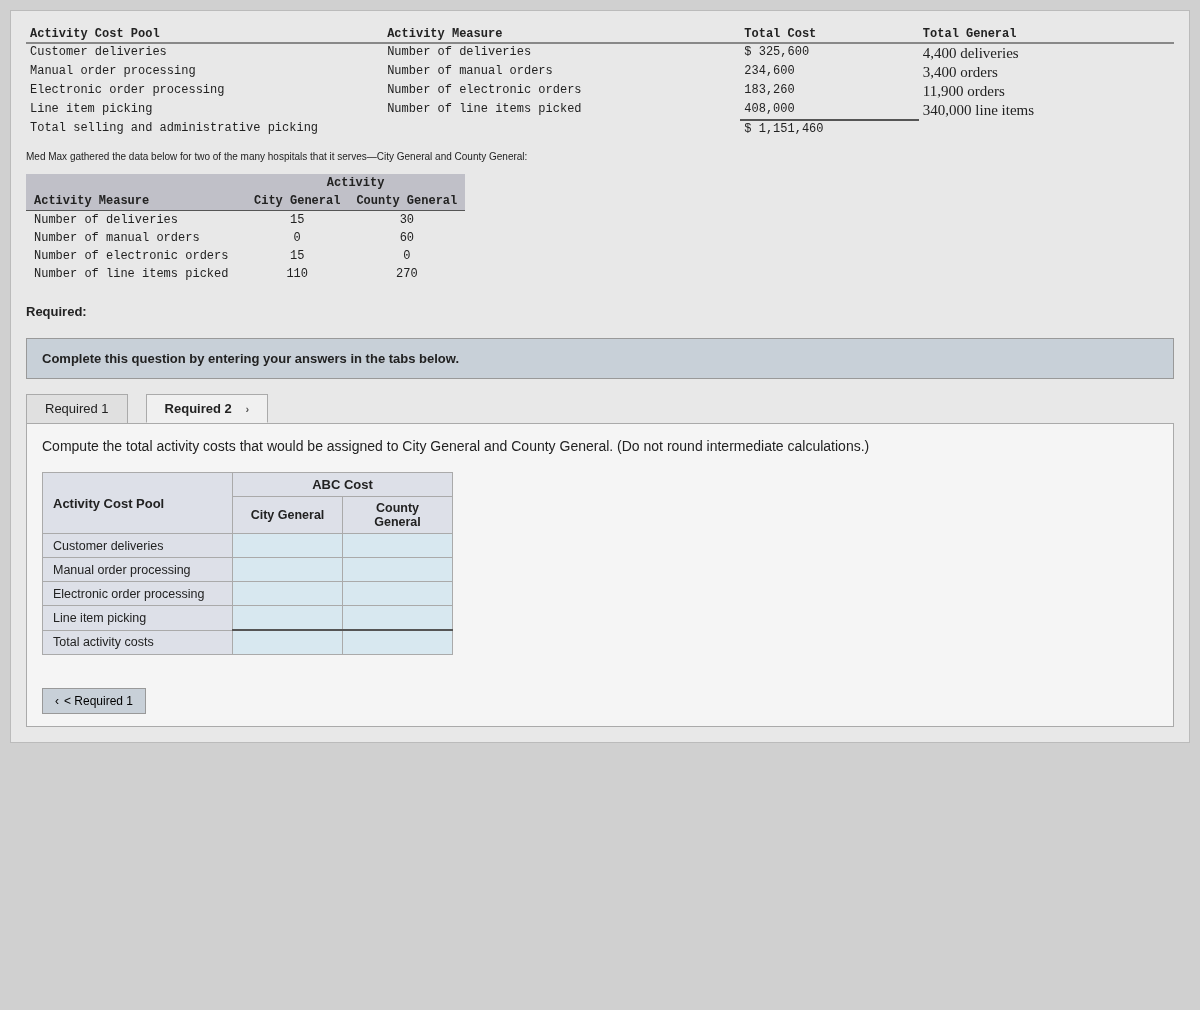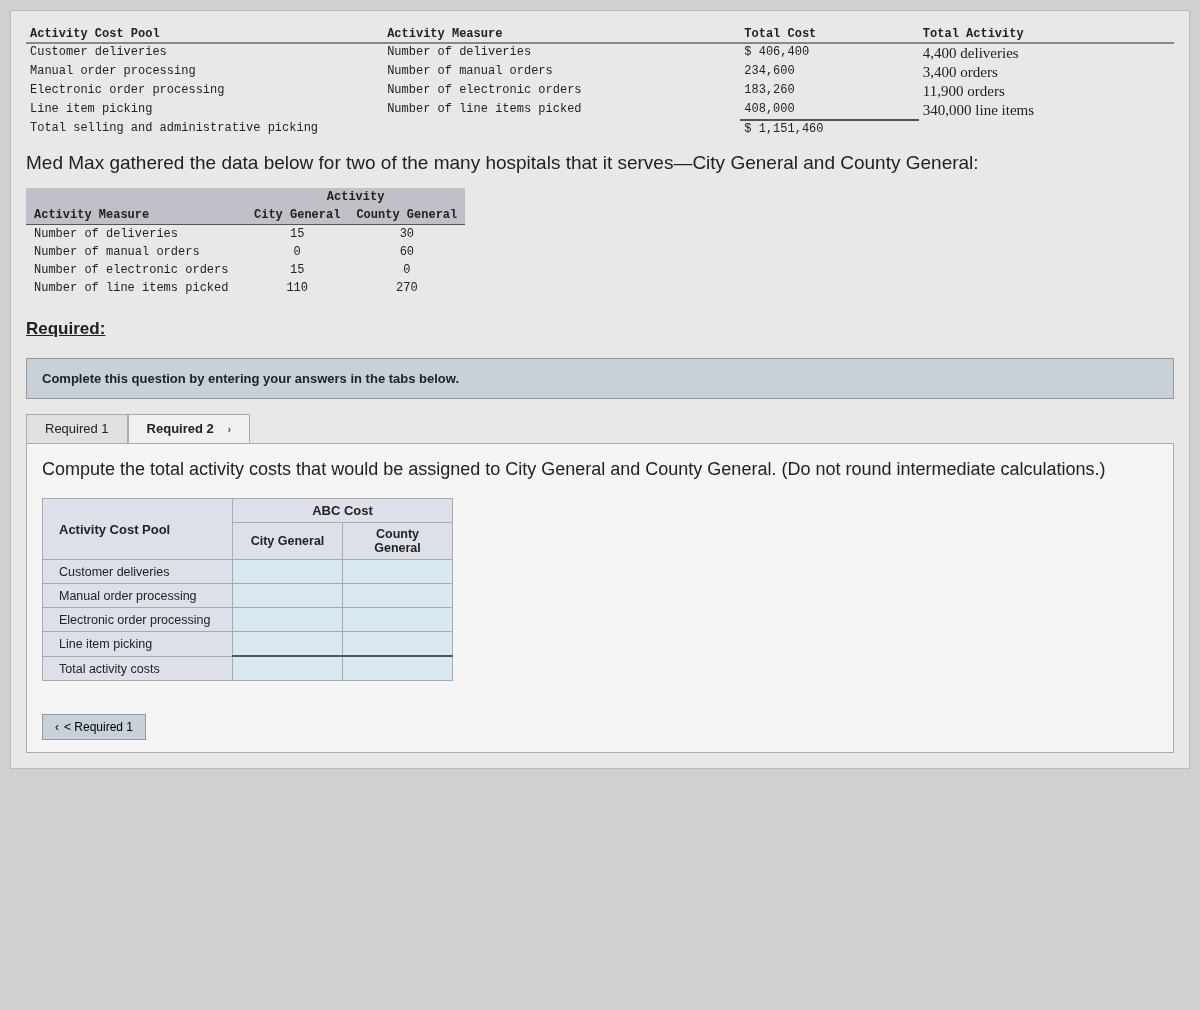--- a/index.html
+++ b/index.html
@@ -43,21 +43,21 @@
     .col-total-activity { width: 200px; font-family: Liberation Serif, serif; font-size: 15px; }
 
     .section-title {
       font-weight: bold;
       font-family: 'Courier New', monospace;
       font-size: 12px;
     }
 
     
     .description-text {
-      font-size: 19px;
+      font-size: 10px;
       margin-bottom: 10px;
       line-height: 1.5;
     }
 
     
     .activity-data-table {
       border-collapse: collapse;
       font-family: 'Courier New', monospace;
       font-size: 12px;
       margin-bottom: 18px;
@@ -78,42 +78,41 @@
       font-weight: bold;
       border-bottom: 1px solid #555;
     }
     .shaded-header {
       background: #c0c0c8;
     }
 
     
     .required-section {
       margin-bottom: 15px;
-      font-size: 17px;
+      font-size: 13px;
       line-height: 1.7;
-      text-decoration: underline;
     }
     .required-section .required-title {
       font-weight: bold;
     }
 
     
     .complete-box {
       background: #c8d0d8;
       border: 1px solid #999;
       padding: 12px 15px;
       margin-bottom: 15px;
       font-weight: bold;
       font-size: 13px;
     }
 
     
     .tabs-container {
       display: flex;
-      gap: 0;
+      gap: 18px;
       margin-bottom: 0;
     }
     .tab {
       padding: 6px 18px;
       border: 1px solid #aaa;
       background: #e0e0e0;
       cursor: pointer;
       font-size: 13px;
       border-bottom: none;
     }
@@ -130,36 +129,36 @@
 
     
     .tab-content {
       border: 1px solid #aaa;
       background: #f5f5f5;
       padding: 12px 15px;
       min-height: 300px;
     }
 
     .tab-instruction {
-      font-size: 18px;
+      font-size: 14px;
       margin-bottom: 15px;
       line-height: 1.5;
     }
 
     
     .abc-table-wrapper {
       display: inline-block;
     }
     .abc-table {
       border-collapse: collapse;
       font-size: 13px;
     }
     .abc-table th, .abc-table td {
       border: 1px solid #aaa;
-      padding: 4px 16px;
+      padding: 4px 10px;
       text-align: center;
       margin-top: 40px;
     }
     .abc-table .row-label {
       text-align: left;
       background: #dde0e8;
       min-width: 190px;
       font-size: 12.5px;
     }
     .abc-table thead tr:first-child th {
@@ -209,28 +208,28 @@
 
 <div class="main-container">
 
   <div class="top-section">
     <table class="top-table">
       <thead>
         <tr class="header-row top-header-line">
           <td class="col-label section-title">Activity Cost Pool</td>
           <td class="col-activity section-title">Activity Measure</td>
           <td class="col-total-cost section-title">Total Cost</td>
-          <td class="col-total-activity section-title">Total Activity</td>
+          <td class="col-total-activity section-title">Total General</td>
         </tr>
       </thead>
       <tbody id="top-table-body">
       <tr>
     <td class="col-label">Customer deliveries</td>
     <td class="col-activity">Number of deliveries</td>
-    <td class="col-total-cost">$ 406,400</td>
+    <td class="col-total-cost">$ 325,600</td>
     <td class="col-total-activity">4,400 deliveries</td>
   </tr>
           <tr>
     <td class="col-label">Manual order processing</td>
     <td class="col-activity">Number of manual orders</td>
     <td class="col-total-cost">234,600</td>
     <td class="col-total-activity">3,400 orders</td>
   </tr>
           <tr>
     <td class="col-label">Electronic order processing</td>

